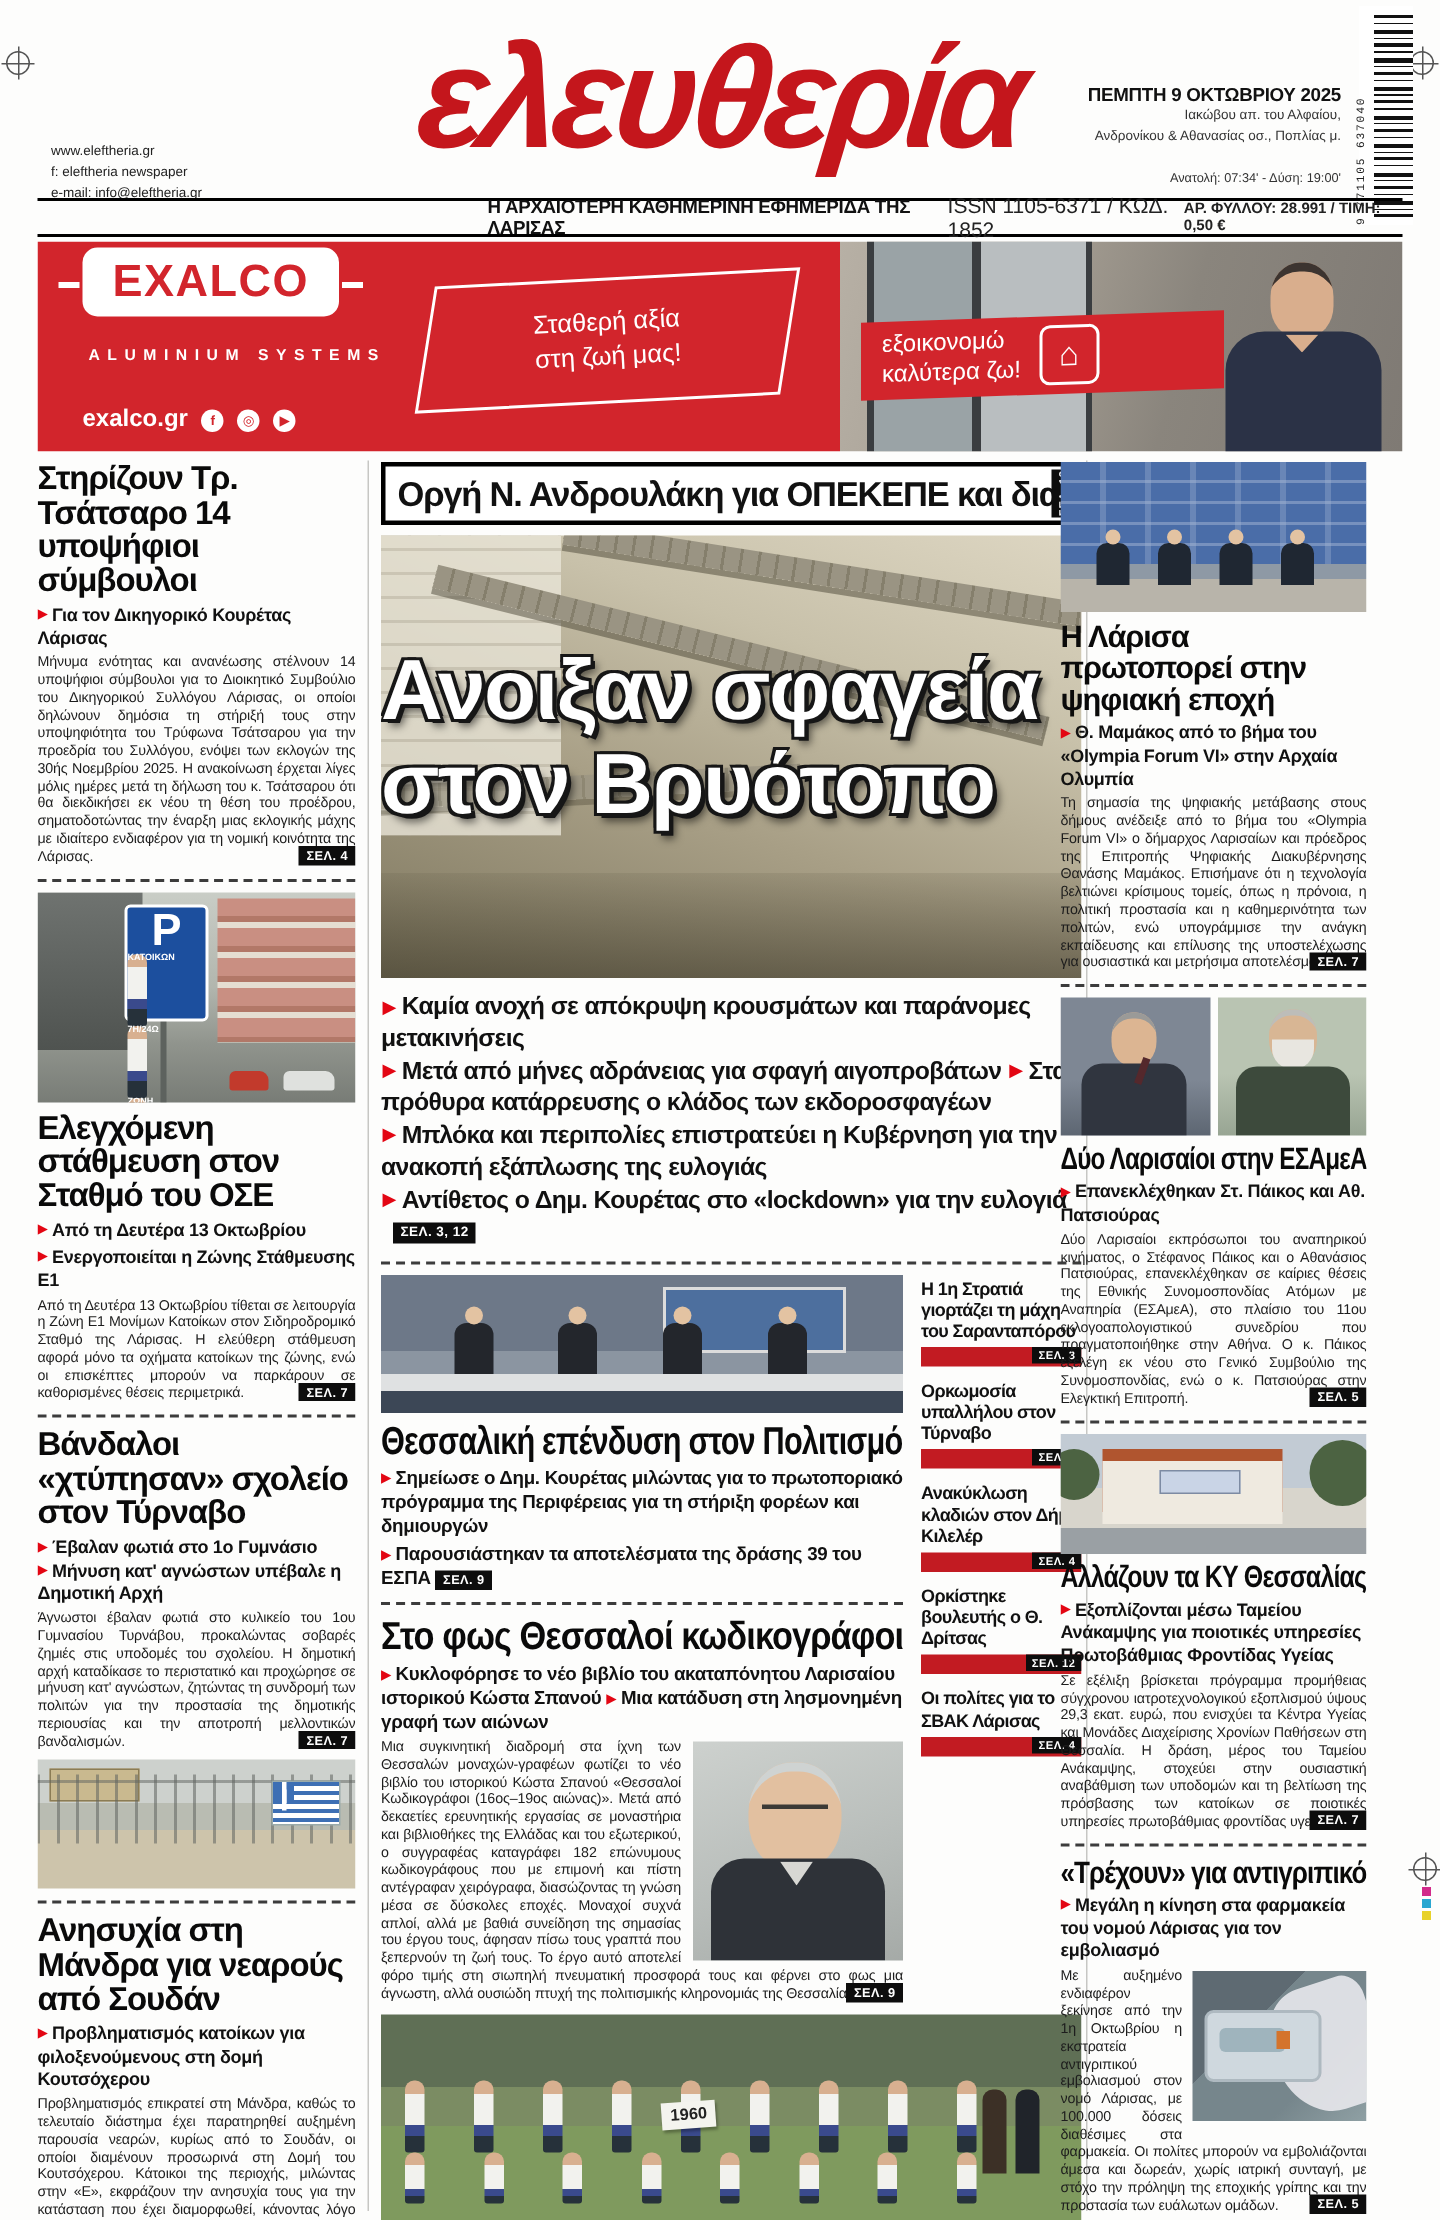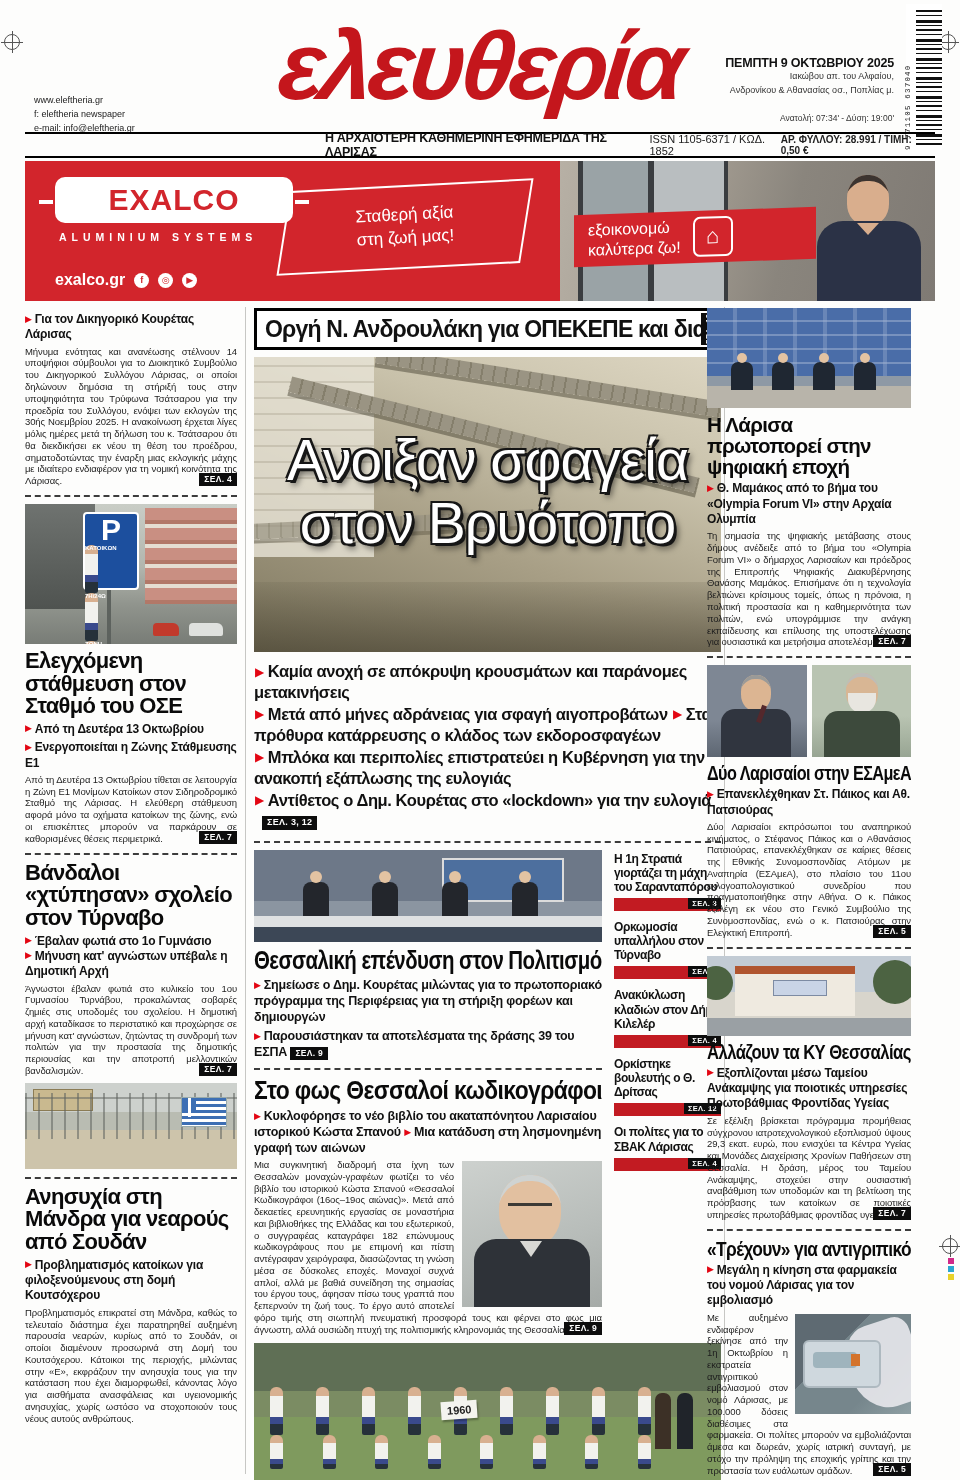--- a/index.html
+++ b/index.html
@@ -21,32 +21,32 @@
            font-size:96px;font-weight:700;font-style:italic;color:#c4161c;
            letter-spacing:-5px;transform:skewX(-6deg);line-height:1}
   .mh-date{position:absolute;right:66px;top:56px;width:220px;text-align:right}
   .mh-date .d1{font-size:12.5px;font-weight:700;letter-spacing:-0.2px}
   .mh-date .d2{font-size:9px;color:#333;line-height:1.5}
   .mh-date .d3{font-size:8.5px;color:#333;margin-top:16px}
   .mh-strip{position:absolute;left:25px;right:25px;top:132px;height:22px;
             border-top:2px solid #000;border-bottom:2px solid #000;
             display:flex;align-items:center}
   .strip-tag{margin-left:300px;font-size:12.5px;font-weight:700;letter-spacing:-0.2px}
-  .strip-issn{margin-left:16px;font-size:11px;color:#222}
+  .strip-issn{margin-left:16px;font-size:14px;color:#222}
   .strip-issue{margin-left:auto;margin-right:6px;font-size:10px;font-weight:700;color:#222}
   .mh-barcode{position:absolute;right:18px;top:4px;width:36px;height:146px;background:#fff}
   .bc-bars{position:absolute;right:0;top:6px;width:26px;bottom:4px;
            background:repeating-linear-gradient(180deg,#111 0 2px,#fff 2px 5px,#111 5px 6px,#fff 6px 10px,#111 10px 13px,#fff 13px 15px,#111 15px 16px,#fff 16px 19px)}
   .bc-num{position:absolute;left:-2px;top:0;height:100%;writing-mode:vertical-rl;transform:rotate(180deg);
           font-size:7.5px;letter-spacing:1.2px;color:#222;font-family:"Liberation Mono","DejaVu Sans Mono",monospace}
 
   
   .ad{position:absolute;left:25px;top:161px;width:910px;height:140px;display:flex;overflow:hidden}
   .ad-left{position:relative;width:535px;height:100%;background:#d2252c;flex:none}
-  .ex-box{position:absolute;left:30px;top:16px;width:238px;height:46px;background:#fff;border-radius:10px;
+  .ex-box{position:absolute;left:30px;top:4px;width:171px;height:46px;background:#fff;border-radius:10px;
           display:flex;align-items:center;justify-content:center}
   .ex-box::before,.ex-box::after{content:"";position:absolute;top:50%;width:14px;height:4px;background:#fff}
   .ex-box::before{left:-16px}.ex-box::after{right:-16px}
   .ex-word{font-size:30px;font-weight:700;color:#d2252c;letter-spacing:1px}
   .ex-sub{position:absolute;left:34px;top:70px;color:#fff;font-size:10.5px;font-weight:700;letter-spacing:5px}
   .ex-slogan{position:absolute;left:258px;top:24px;width:240px;height:80px;border:2px solid #fff;
              transform:rotate(-3deg) skewX(-12deg);display:flex;align-items:center;justify-content:center}
   .ex-slogan-in{transform:skewX(12deg);color:#fff;font-size:17px;line-height:1.35;text-align:left}
   .ex-bottom{position:absolute;left:30px;bottom:12px;display:flex;align-items:center;gap:9px}
   .ex-url{color:#fff;font-size:16px;font-weight:700}
@@ -124,21 +124,21 @@
   .ph-main{height:295px;margin-top:7px;
     background:linear-gradient(200deg,#ddd6c2 0%,#c8c1aa 30%,#a89f86 60%,#7e775f 100%)}
   .tiles{position:absolute;left:0;top:0;width:120px;height:200px;opacity:.8;
     background:repeating-linear-gradient(0deg,#e9e5d8 0 14px,#cfcabb 14px 16px),
                repeating-linear-gradient(90deg,transparent 0 18px,rgba(160,155,140,.8) 18px 20px)}
   .conv{position:absolute;height:16px;background:repeating-linear-gradient(90deg,#9a9483 0 10px,#857f6c 10px 12px);box-shadow:0 4px 0 rgba(60,55,40,.45)}
   .cv1{left:30px;top:70px;width:420px;transform:rotate(14deg)}
   .cv2{left:120px;top:20px;width:380px;transform:rotate(9deg)}
   .cv3{left:-20px;top:160px;width:300px;transform:rotate(-3deg);opacity:.7}
   .mfloor{position:absolute;left:0;right:0;bottom:0;height:70px;background:linear-gradient(180deg,rgba(90,85,65,.15),rgba(60,55,40,.55))}
-  .mh-head{position:absolute;left:0;right:0;top:72px;text-align:center;color:#fff;font-weight:400;
+  .mh-head{position:absolute;left:0;right:0;top:72px;color:#fff;font-weight:700;
            font-size:57px;line-height:1.1;letter-spacing:-1px;
            text-shadow:3px 3px 0 #161616,-2px -2px 0 #161616,2px -2px 0 #161616,-2px 2px 0 #161616,4px 5px 6px rgba(0,0,0,.6)}
   .main-bullets{margin-top:9px;font-size:16.5px;font-weight:700;line-height:1.3;letter-spacing:-0.4px;text-align:left}
   .main-bullets .arr{font-size:12px;margin:0 4px 0 1px}
   .main-bullets .pbadge{font-size:9px;margin-left:8px;vertical-align:2px}
 
   .center-row{display:flex;gap:12px}
   .cr-left{width:348px;flex:none}
   .cr-right{flex:1;padding-top:2px}
   .ph-panel{height:92px;margin-bottom:5px;background:linear-gradient(180deg,#6d7888 0 55%,#8b95a1 55% 72%,#dfe1e2 72% 84%,#3c4756 84% 100%)}
@@ -275,20 +275,21 @@
     </div>
   </section>
 
   <div class="content">
     <div class="vline vl1"></div>
     <div class="vline vl2"></div>
 
     <div class="col col-left">
 
       <article>
+        <h3 class="title t-left">Στηρίζουν Τρ. Τσάτσαρο 14 υποψήφιοι σύμβουλοι</h3>
         <p class="kick"><span class="arr">▶</span><span>Για τον Δικηγορικό Κουρέτας Λάρισας</span></p>
         <p class="body"><span>Μήνυμα ενότητας και ανανέωσης στέλνουν 14 υποψήφιοι σύμβουλοι για το Διοικητικό Συμβούλιο του Δικηγορικού Συλλόγου Λάρισας, οι οποίοι δηλώνουν δημόσια τη στήριξή τους στην υποψηφιότητα του Τρύφωνα Τσάτσαρου για την προεδρία του Συλλόγου, ενόψει των εκλογών της 30ής Νοεμβρίου 2025. Η ανακοίνωση έρχεται λίγες μόλις ημέρες μετά τη δήλωση του κ. Τσάτσαρου ότι θα διεκδικήσει εκ νέου τη θέση του προέδρου, σηματοδοτώντας την έναρξη μιας εκλογικής μάχης με ιδιαίτερο ενδιαφέρον για τη νομική κοινότητα της Λάρισας.</span><span class="pbadge abs">ΣΕΛ. 4</span></p>
       </article>
       <hr class="sep">
 
       <article>
         <div class="ph ph-parking">
           <div class="bld-l"></div>
           <div class="bld-r"></div>
           <div class="pole"></div>

